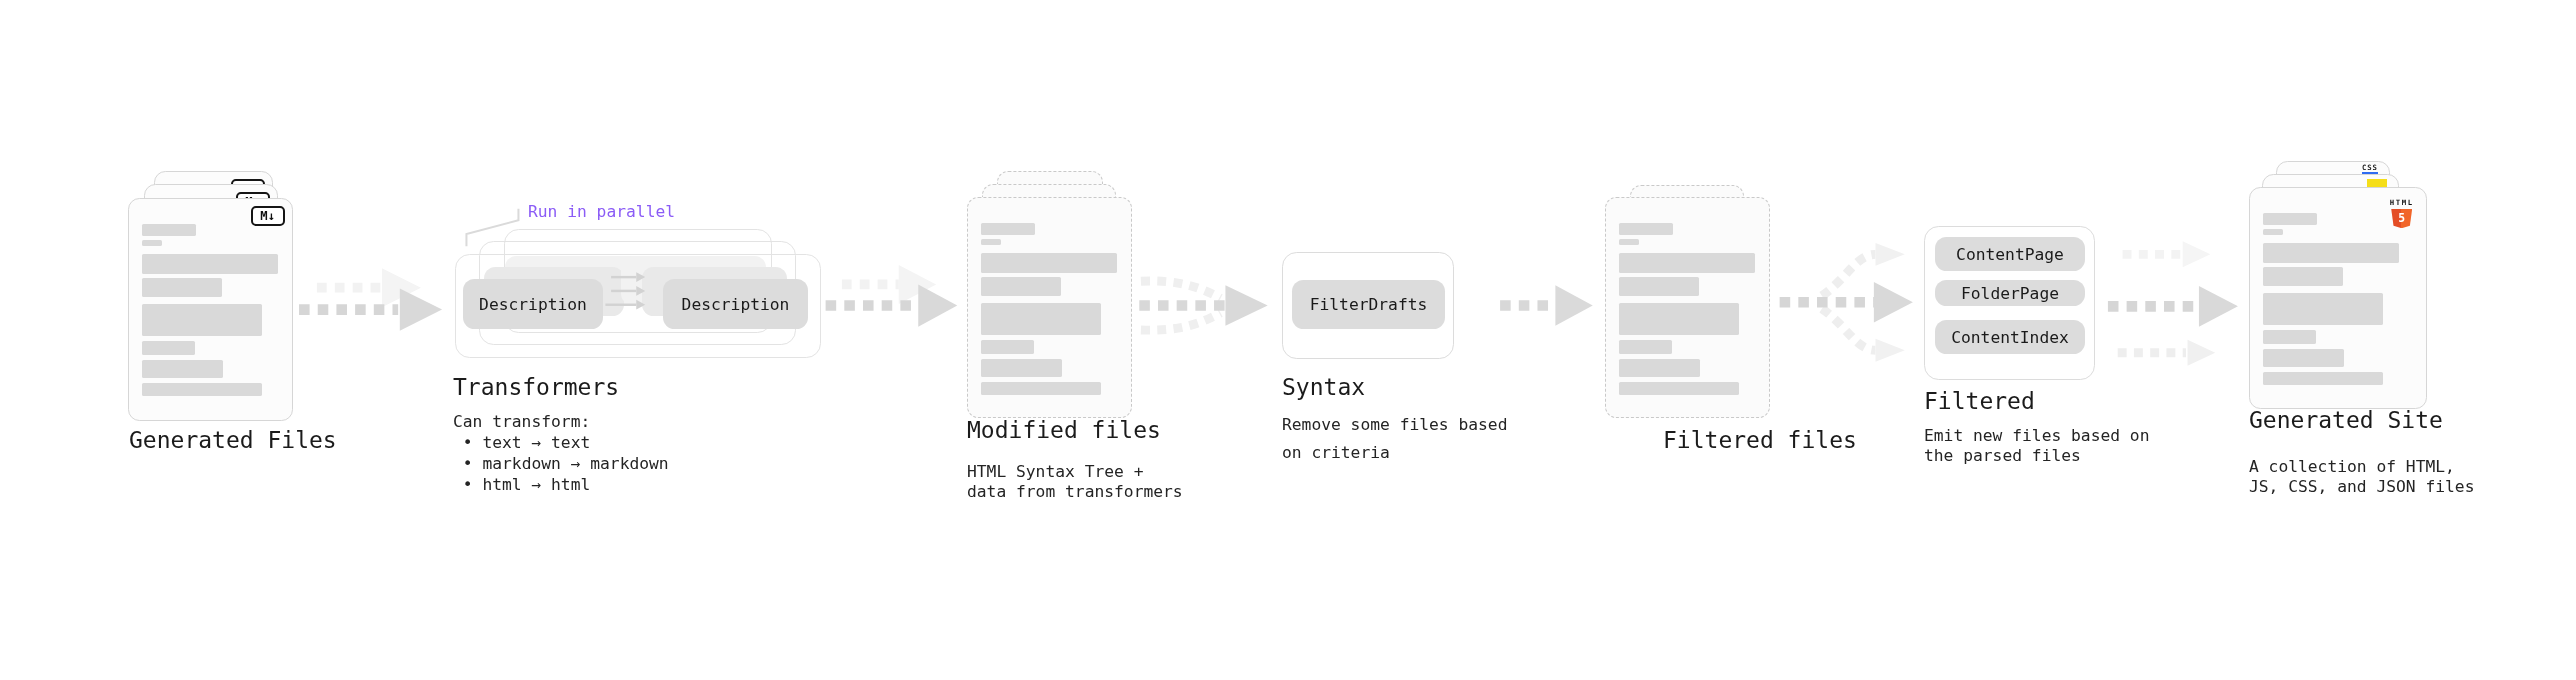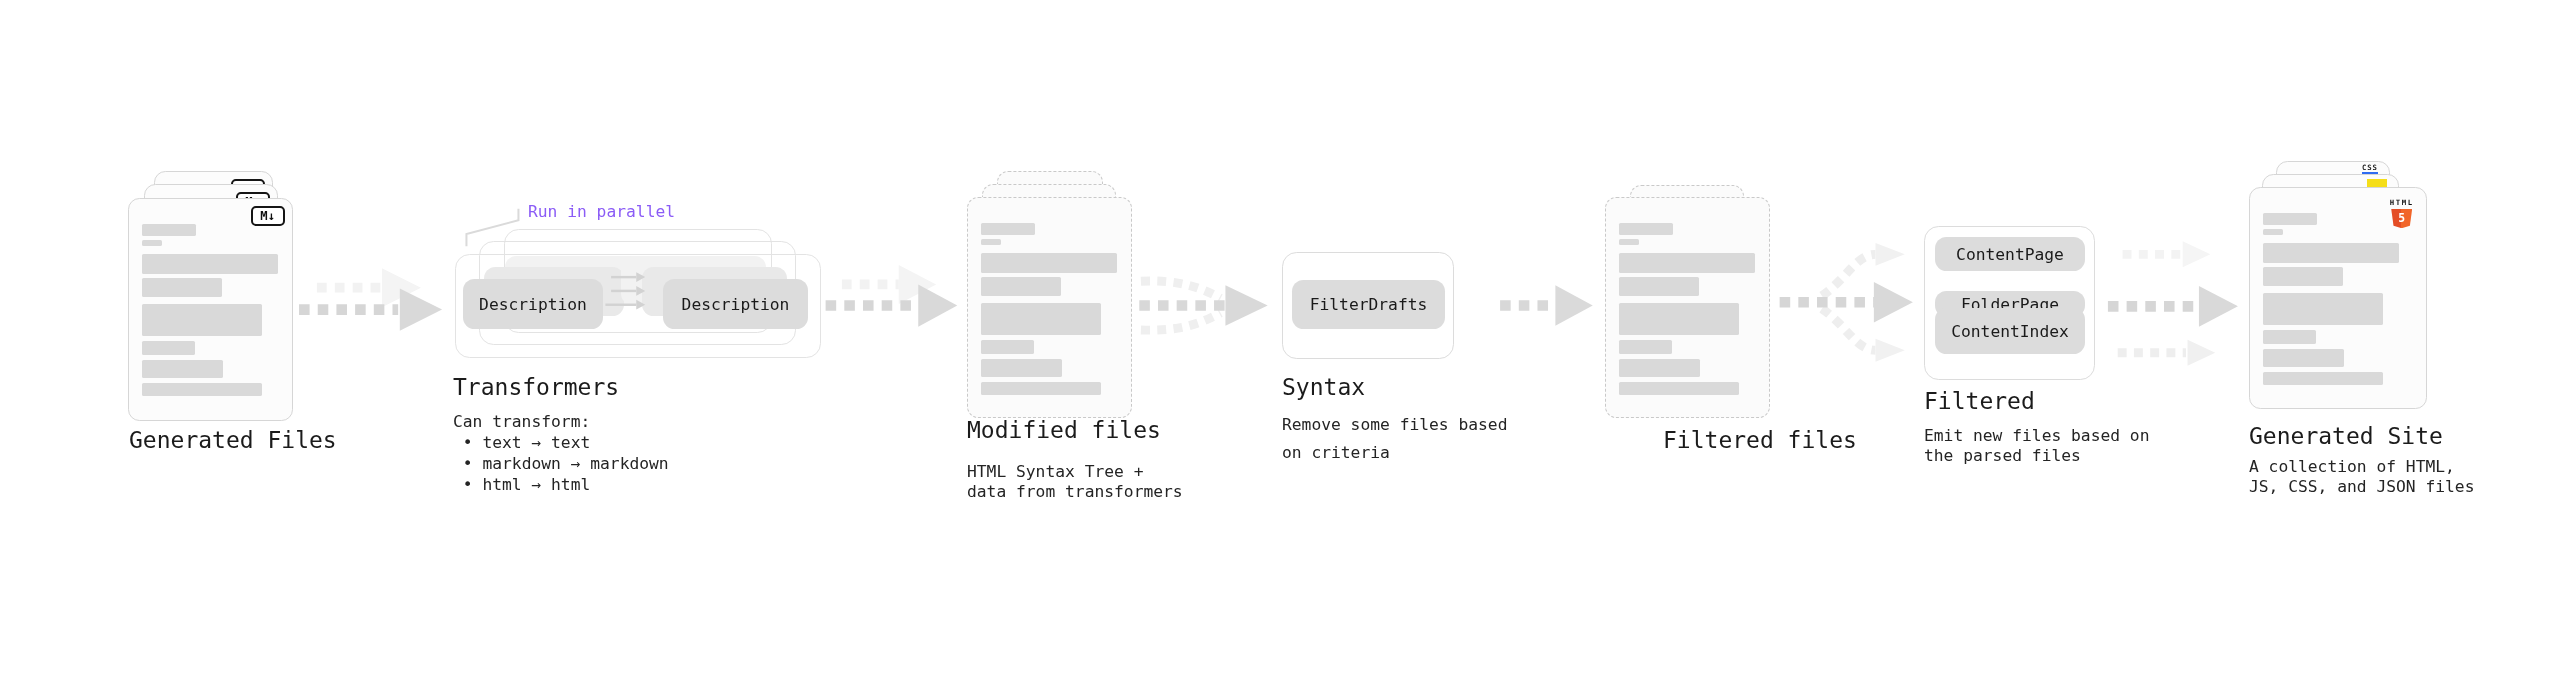--- a/index.html
+++ b/index.html
@@ -124,22 +124,22 @@
         <div class="bar" style="top: 142px; width: 53px; height: 14px;"></div>
         <div class="bar" style="top: 161px; width: 81px; height: 18px;"></div>
         <div class="bar" style="top: 184px; width: 120px; height: 13px;"></div>
       </div>
     <div class="node-label" style="left:1663px;top:427px">Filtered files</div>
   </div>
 
   <div>
     <div class="gbox solidbox" style="left:1924px;top:226px;width:171px;height:154px"></div>
     <div class="pill" style="left:1935px;top:237px;width:150px;height:34px">ContentPage</div>
-    <div class="pill" style="left:1935px;top:291px;width:150px;height:26px">FolderPage</div>
-    <div class="pill" style="left:1935px;top:308px;width:150px;height:46px">ContentIndex</div>
+    <div class="pill" style="left:1935px;top:280px;width:150px;height:26px">FolderPage</div>
+    <div class="pill" style="left:1935px;top:320px;width:150px;height:34px">ContentIndex</div>
     <div class="node-label" style="left:1924px;top:388px">Filtered</div>
     <div class="desc" style="left:1924px;top:426px;line-height:19.5px">Emit new files based on
 the parsed files</div>
   </div>
 
   <div>
     <div class="card" style="left:2276px;top:161px;width:114px;height:222px">
       <span class="csbadge">CSS</span>
     </div>
     <div class="card" style="left:2262px;top:174px;width:137px;height:222px">
@@ -154,21 +154,21 @@
       </span>
     <div class="bar" style="top: 25px; width: 54px; height: 12.2px;"></div>
         <div class="bar" style="top: 41px; width: 20.3px; height: 5.7px;"></div>
         <div class="bar" style="top: 55px; width: 136px; height: 19.5px;"></div>
         <div class="bar" style="top: 79px; width: 80px; height: 18.7px;"></div>
         <div class="bar" style="top: 105px; width: 120px; height: 32px;"></div>
         <div class="bar" style="top: 142px; width: 53px; height: 14px;"></div>
         <div class="bar" style="top: 161px; width: 81px; height: 18px;"></div>
         <div class="bar" style="top: 184px; width: 120px; height: 13px;"></div>
       </div>
-    <div class="node-label" style="left:2249px;top:423px">Generated Site</div>
+    <div class="node-label" style="left:2249px;top:407px">Generated Site</div>
     <div class="desc" style="left:2249px;top:457px;line-height:20.3px">A collection of HTML,
 JS, CSS, and JSON files</div>
   </div>
 
   <svg class="arrows" width="2576" height="681" viewBox="0 0 3170 838">
 
     <g>
       <line x1="390" y1="354" x2="468" y2="354" stroke="#f2f2f2" stroke-width="12" stroke-dasharray="12 10"></line>
       <polygon points="470,330 470,378 518,354" fill="#f4f4f4"></polygon>
       <line x1="368" y1="381" x2="490" y2="381" stroke="#d6d6d6" stroke-width="13" stroke-dasharray="13 10"></line>

